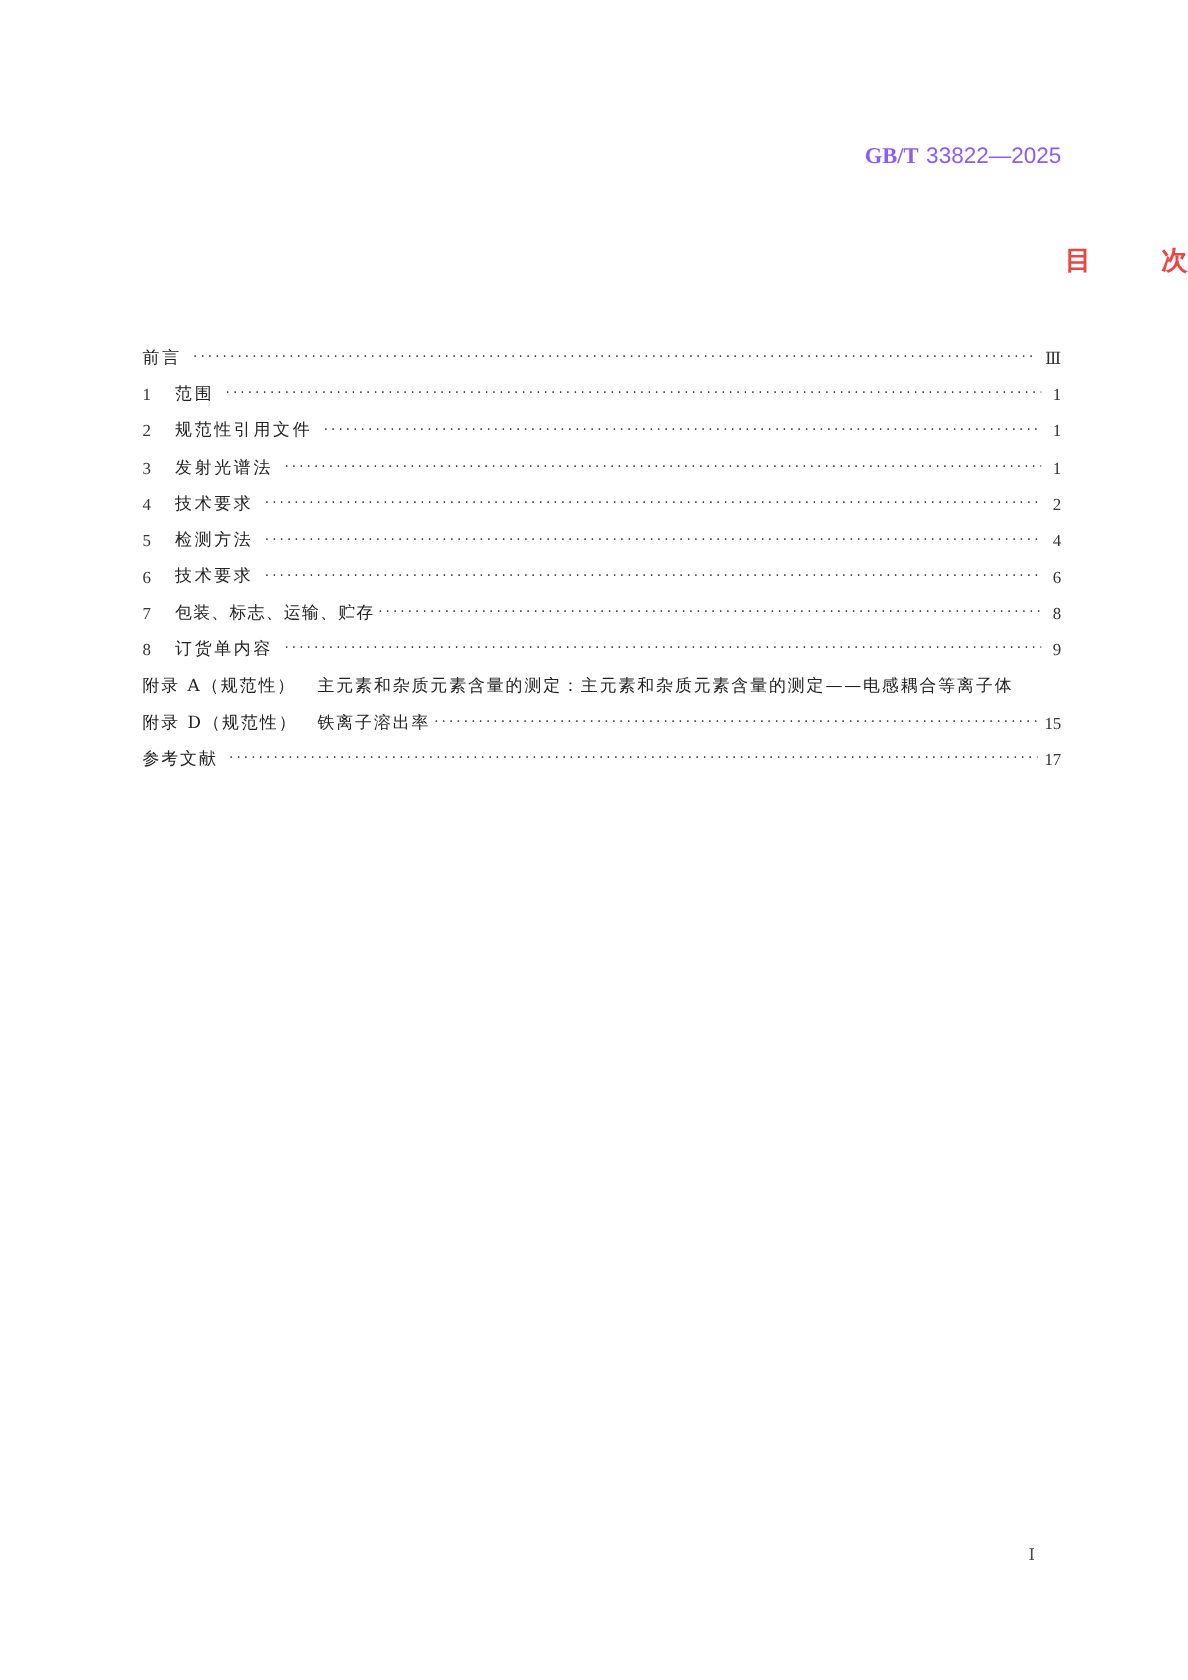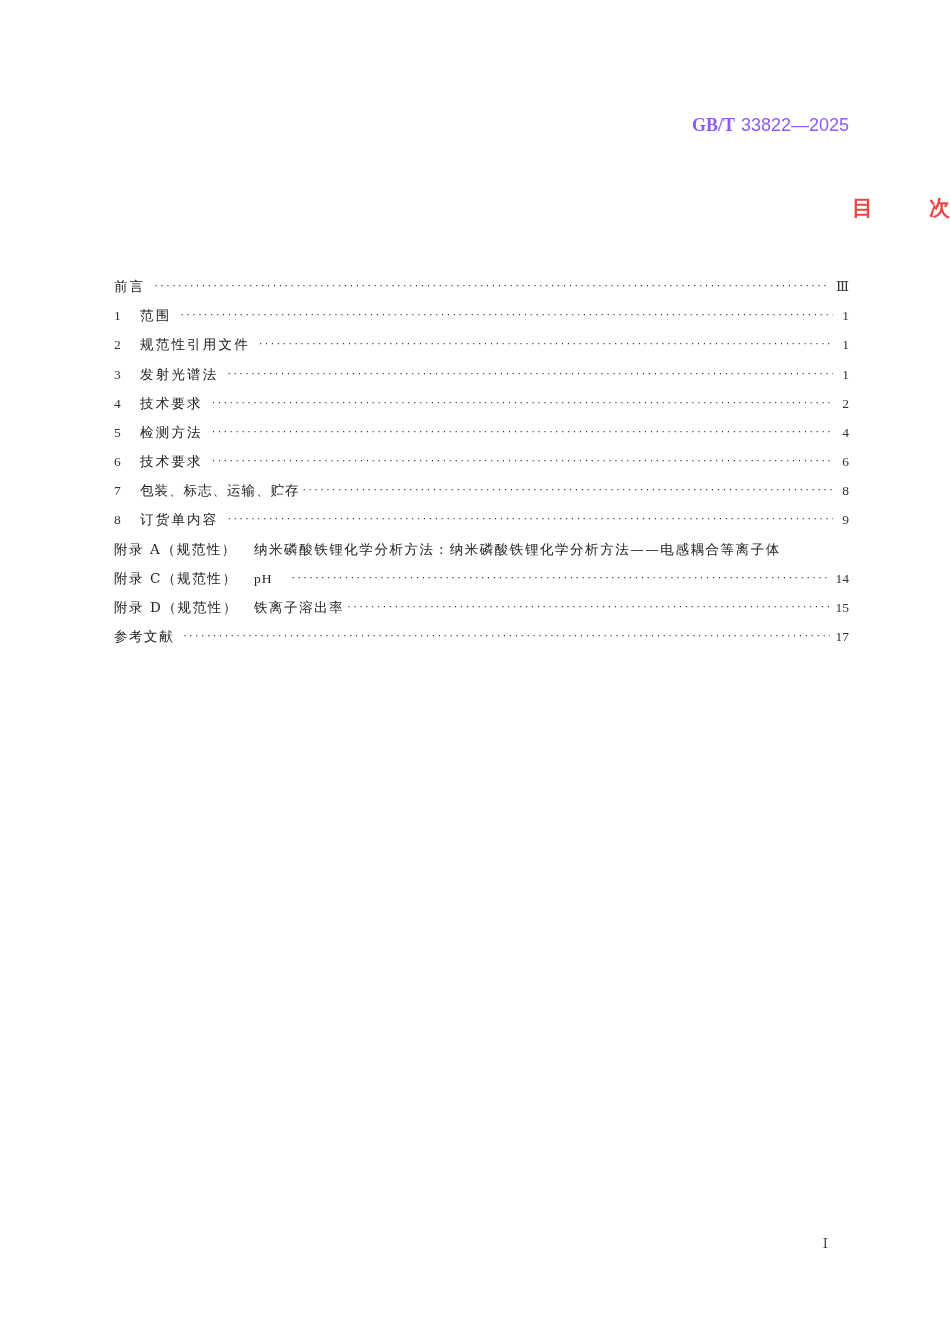--- a/index.html
+++ b/index.html
@@ -179,30 +179,24 @@
 
   <div class="toc-row">
     <span class="num-col">8</span>
     <span class="label">订货单内容</span>
     <span class="dots"></span>
     <span class="page">9</span>
   </div>
 
   <div class="toc-row">
     <span class="appx-prefix">附录 A（规范性）</span>
-    <span class="label" style="letter-spacing:1.55px">纳米磷酸铁锂化学分析方法：纳米磷酸铁锂化学分析方法——电感耦合等离子体</span>
-  </div>
-
-
-  <div class="toc-row">
-    <span class="appx-prefix">附录 C（规范性）</span>
-    <span class="label" style="letter-spacing:1px;font-family:'Liberation Serif',serif">pH</span>
-    <span class="dots" style="margin-left:18px"></span>
-    <span class="page">14</span>
-  </div>
+    <span class="label" style="letter-spacing:1.55px">主元素和杂质元素含量的测定：主元素和杂质元素含量的测定——电感耦合等离子体</span>
+  </div>
+
+
 
   <div class="toc-row">
     <span class="appx-prefix">附录 D（规范性）</span>
     <span class="label" style="letter-spacing:1.55px">铁离子溶出率</span>
     <span class="dots" style="margin-left:2px"></span>
     <span class="page">15</span>
   </div>
 
   <div class="toc-row">
     <span class="label" style="letter-spacing:1.55px">参考文献</span>

